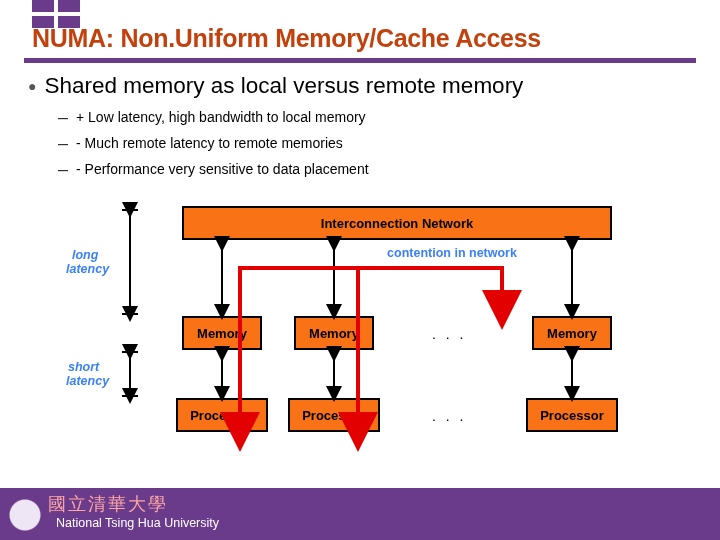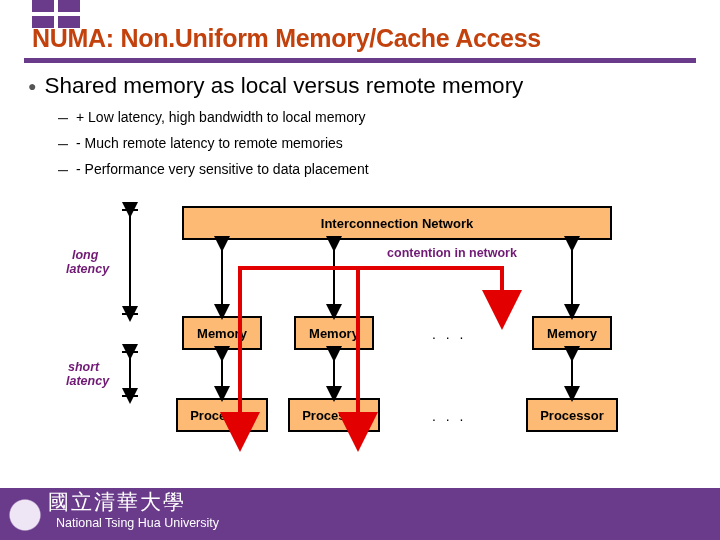--- a/index.html
+++ b/index.html
@@ -15,26 +15,26 @@
   .bullet-row { display: flex; align-items: flex-start; gap: 8px; color: #000; }
   .bullet-dot { color: #555; font-size: 14px; line-height: 28px; }
   .bullet-text { font-size: 22.5px; line-height: 28px; }
   .sub-list { margin-left: 30px; margin-top: 4px; }
   .sub-row { display: flex; align-items: flex-start; gap: 6px; color: #000; }
   .sub-dash { color: #333; font-size: 18px; line-height: 26px; width: 12px; }
   .sub-text { font-size: 14px; line-height: 26px; }
   .diagram { position: absolute; left: 72px; top: 200px; width: 600px; height: 248px; }
   .footer-bar { position: absolute; left: 0; bottom: 0; width: 100%; height: 52px; background: #6a3b8a; display: flex; align-items: flex-end; }
   .footer-logo { position: absolute; left: 6px; bottom: 6px; width: 38px; height: 38px; border-radius: 50%; background: radial-gradient(circle, #efe6f5 0 55%, #6a3b8a 60%); }
-  .footer-seal { position: absolute; left: 48px; bottom: 24px; font-size: 21px; color: #ffffff; font-family: "KaiTi","STKaiti",serif; letter-spacing: 2px; }
+  .footer-seal { position: absolute; left: 48px; bottom: 24px; font-size: 18px; color: #fca5a5; font-family: "KaiTi","STKaiti",serif; letter-spacing: 2px; }
   .footer-text { position: absolute; left: 56px; bottom: 10px; font-size: 12.5px; color: #fff; }
   .page-num { position: absolute; right: 24px; bottom: 30px; font-size: 15px; color: #000; }
   
-  .d-box { position: absolute; border: 2px solid #000; background: #fdba74; font: bold 13px Arial; display: flex; align-items: center; justify-content: center; text-align: center; }
-  .d-label { position: absolute; font: italic bold 12.5px Arial; color: #701a75; text-align: center; }
+  .d-box { position: absolute; border: 2px solid #000; background: #f97316; font: bold 13px Arial; display: flex; align-items: center; justify-content: center; text-align: center; }
+  .d-label { position: absolute; font: italic bold 12.5px Arial; color: #3b82f6; text-align: center; }
   .d-label.nonitalic { font-style: normal; }
   .d-dots { position: absolute; font: 14px Arial; letter-spacing: 3px; }
   svg.d-svg { position: absolute; left: 0; top: 0; width: 600px; height: 248px; overflow: visible; }
 </style>
 </head>
 <body>
 
 <div class="slide">
   <div class="top-logo"></div>
   <div class="title">NUMA: Non.Uniform Memory/Cache Access</div>

